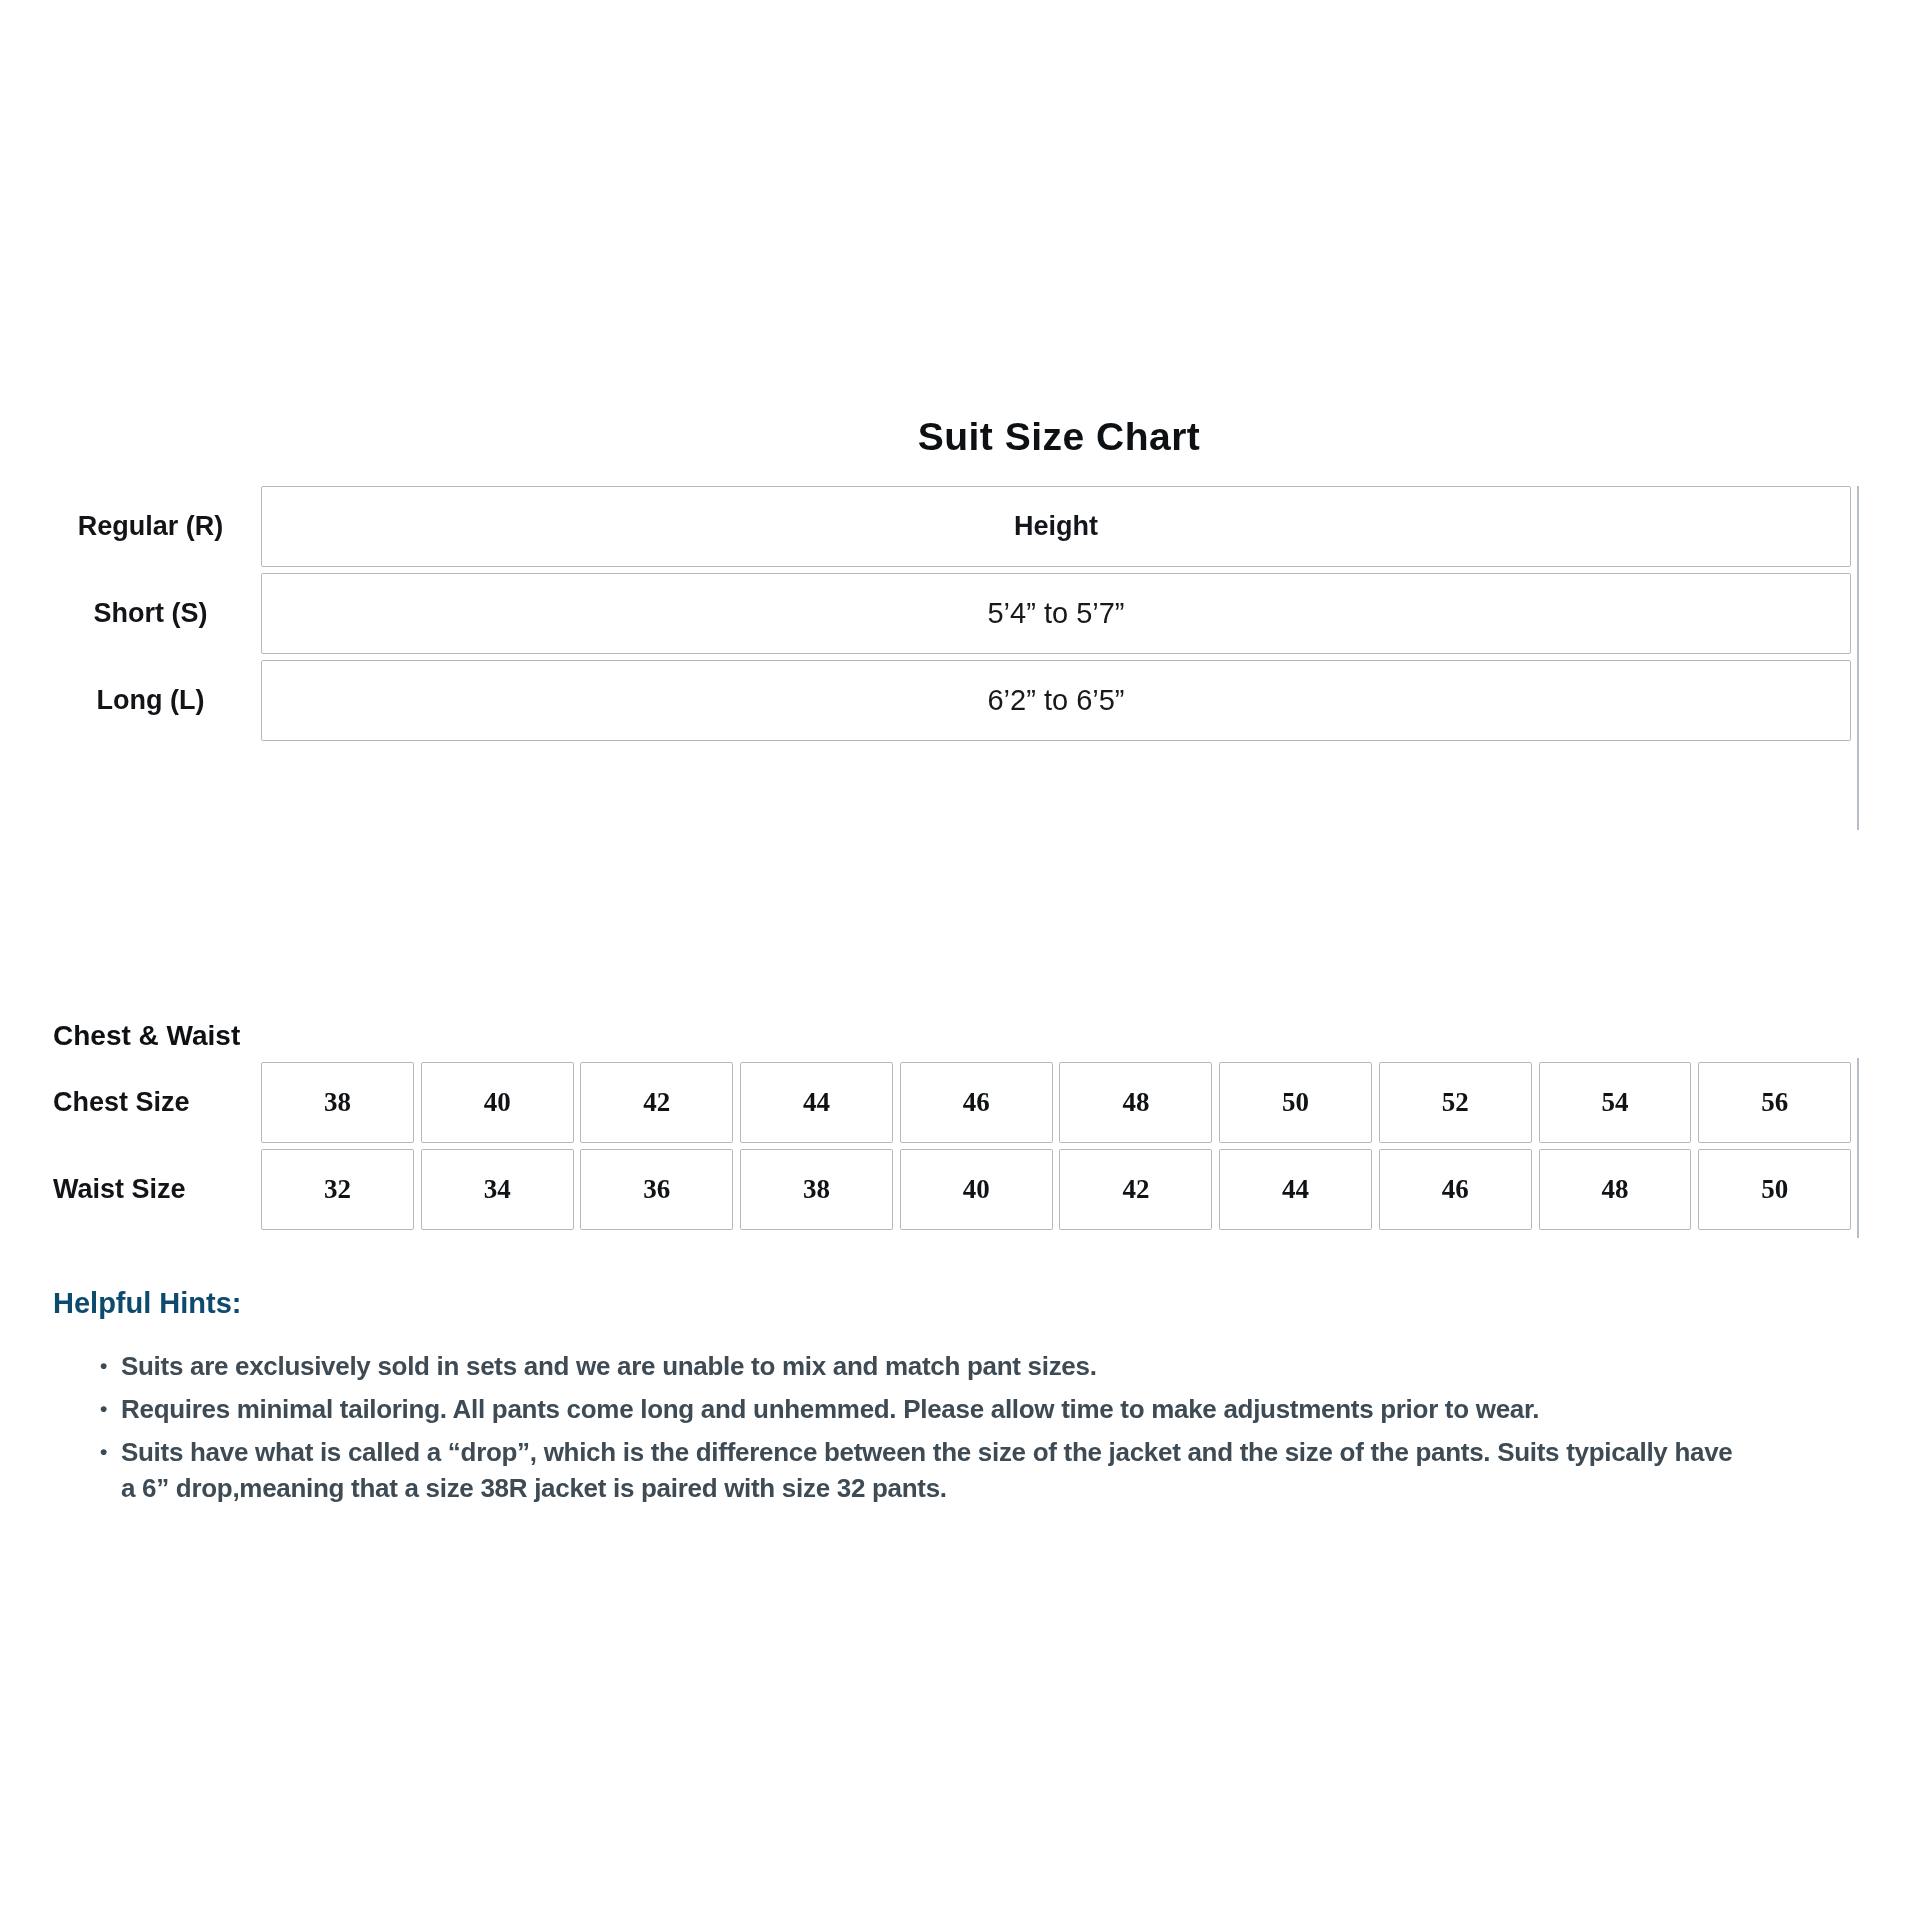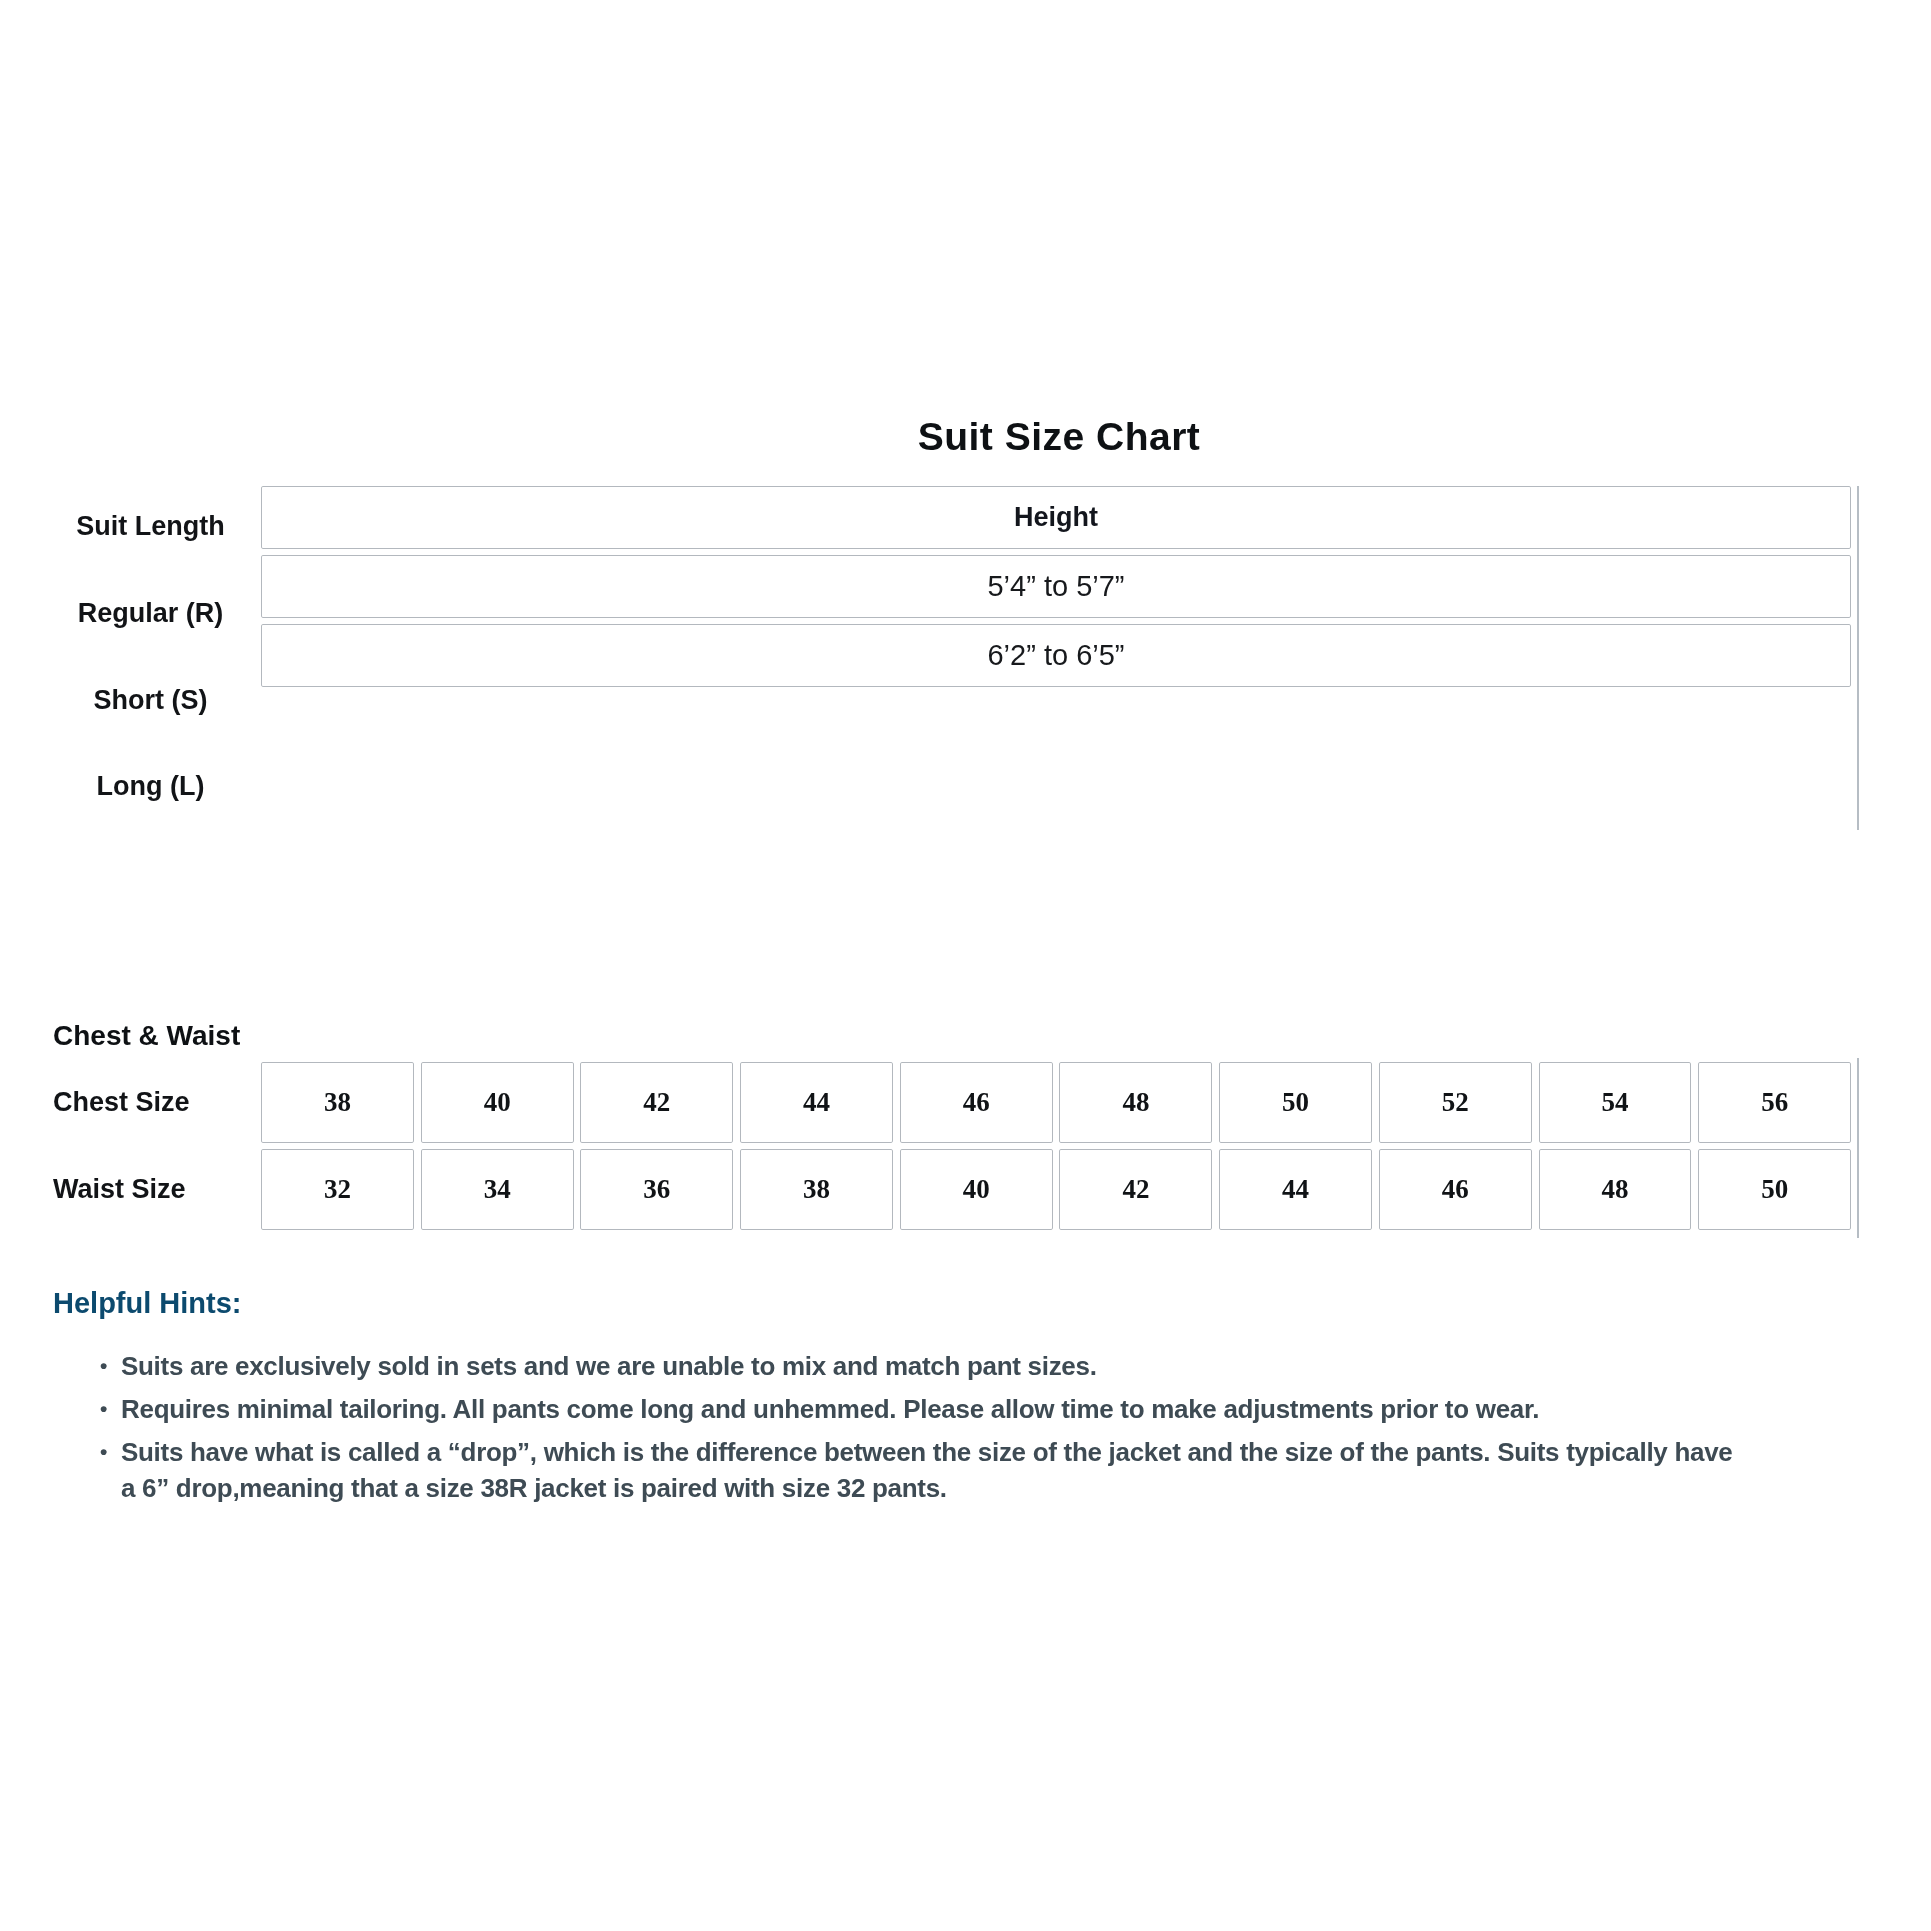--- a/index.html
+++ b/index.html
@@ -39,21 +39,21 @@
     font-size: 27px;
     font-weight: 700;
     color: #121417;
   }
   .sl-rows {
     position: absolute;
     left: 261px; top: 486px; width: 1590px;
   }
   .sl-row {
     box-sizing: border-box;
-    height: 63px;
+    height: 81px;
     margin-bottom: 5.8px;
     border: 1.9px solid #b3b8be;
     border-radius: 1.9px;
     background: #ffffff;
     display: flex;
     align-items: center;
     justify-content: center;
   }
   .sl-row .header-text {
     font-size: 27px;
@@ -148,21 +148,20 @@
   .hint-text { flex: 1; }
 </style>
 </head>
 <body>
 
 <div class="page">
 
   <h1 class="title">Suit Size Chart</h1>
 
   <div class="sl-labels">
-    <div class="sl-label">Suit Length</div>
     <div class="sl-label">Regular (R)</div>
     <div class="sl-label">Short (S)</div>
     <div class="sl-label">Long (L)</div>
   </div>
 
   <div class="sl-rows">
     <div class="sl-row">
       <span class="header-text">Height</span>
     </div>
     <div class="sl-row">

